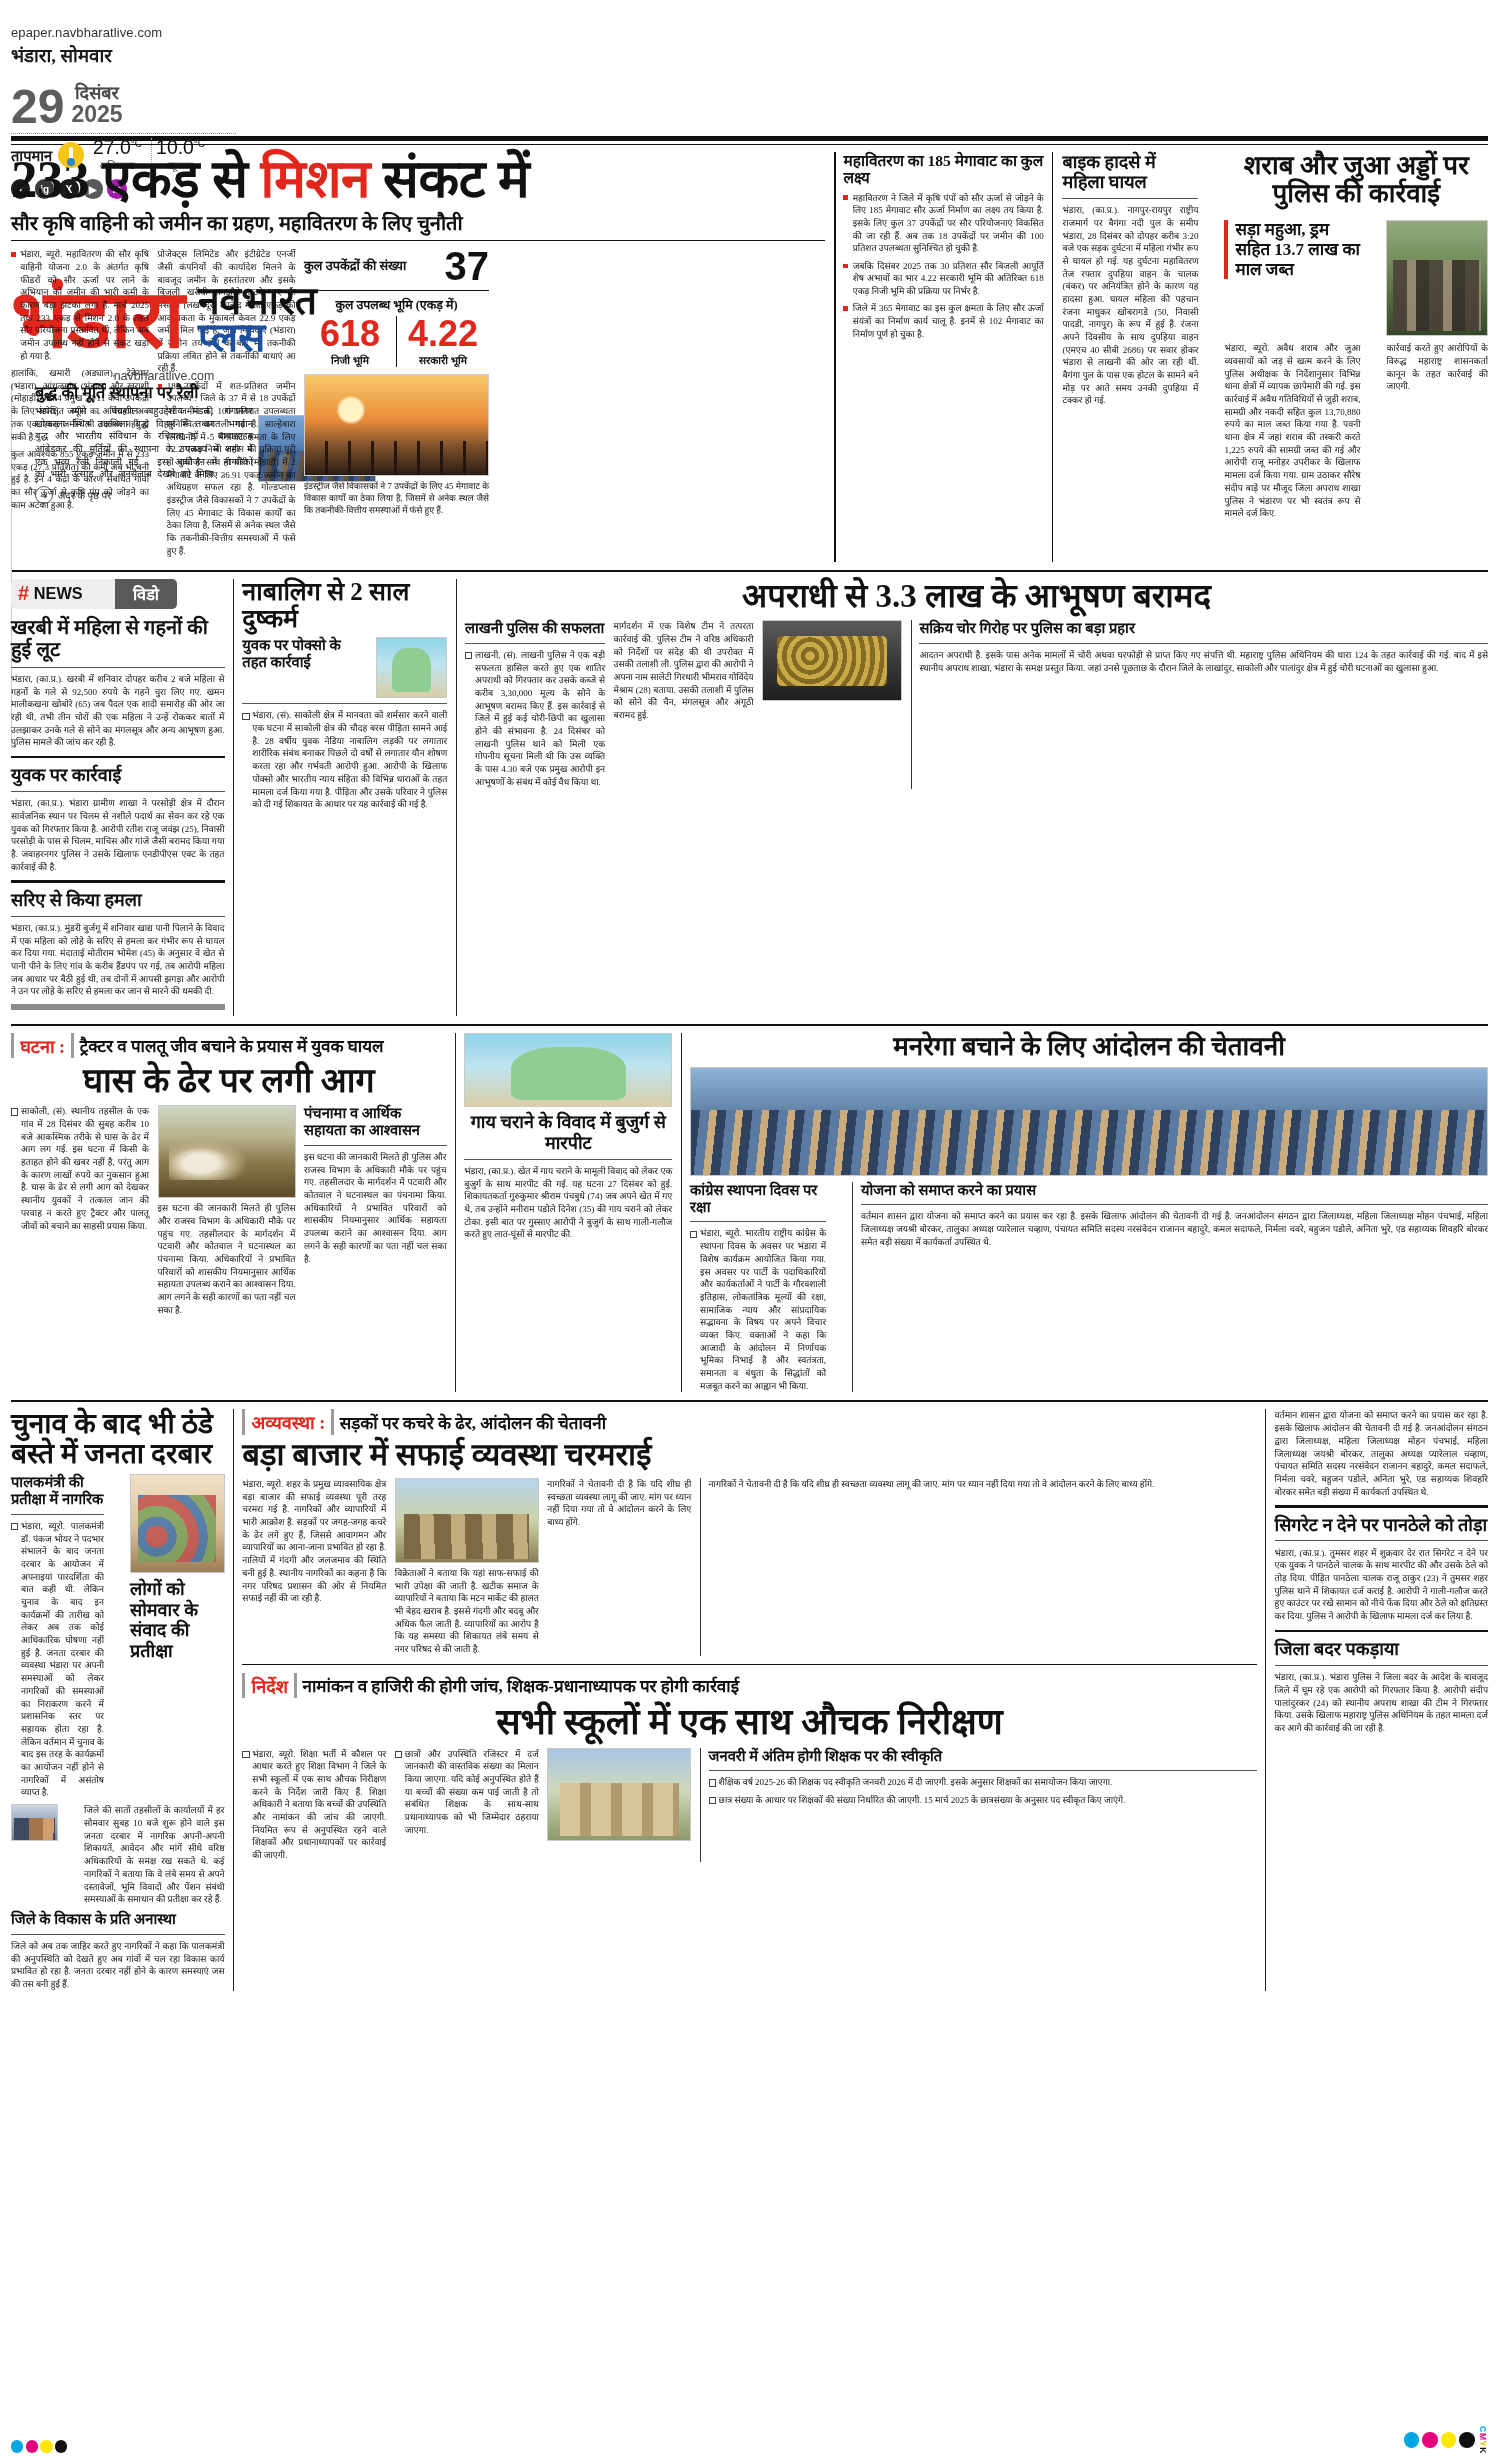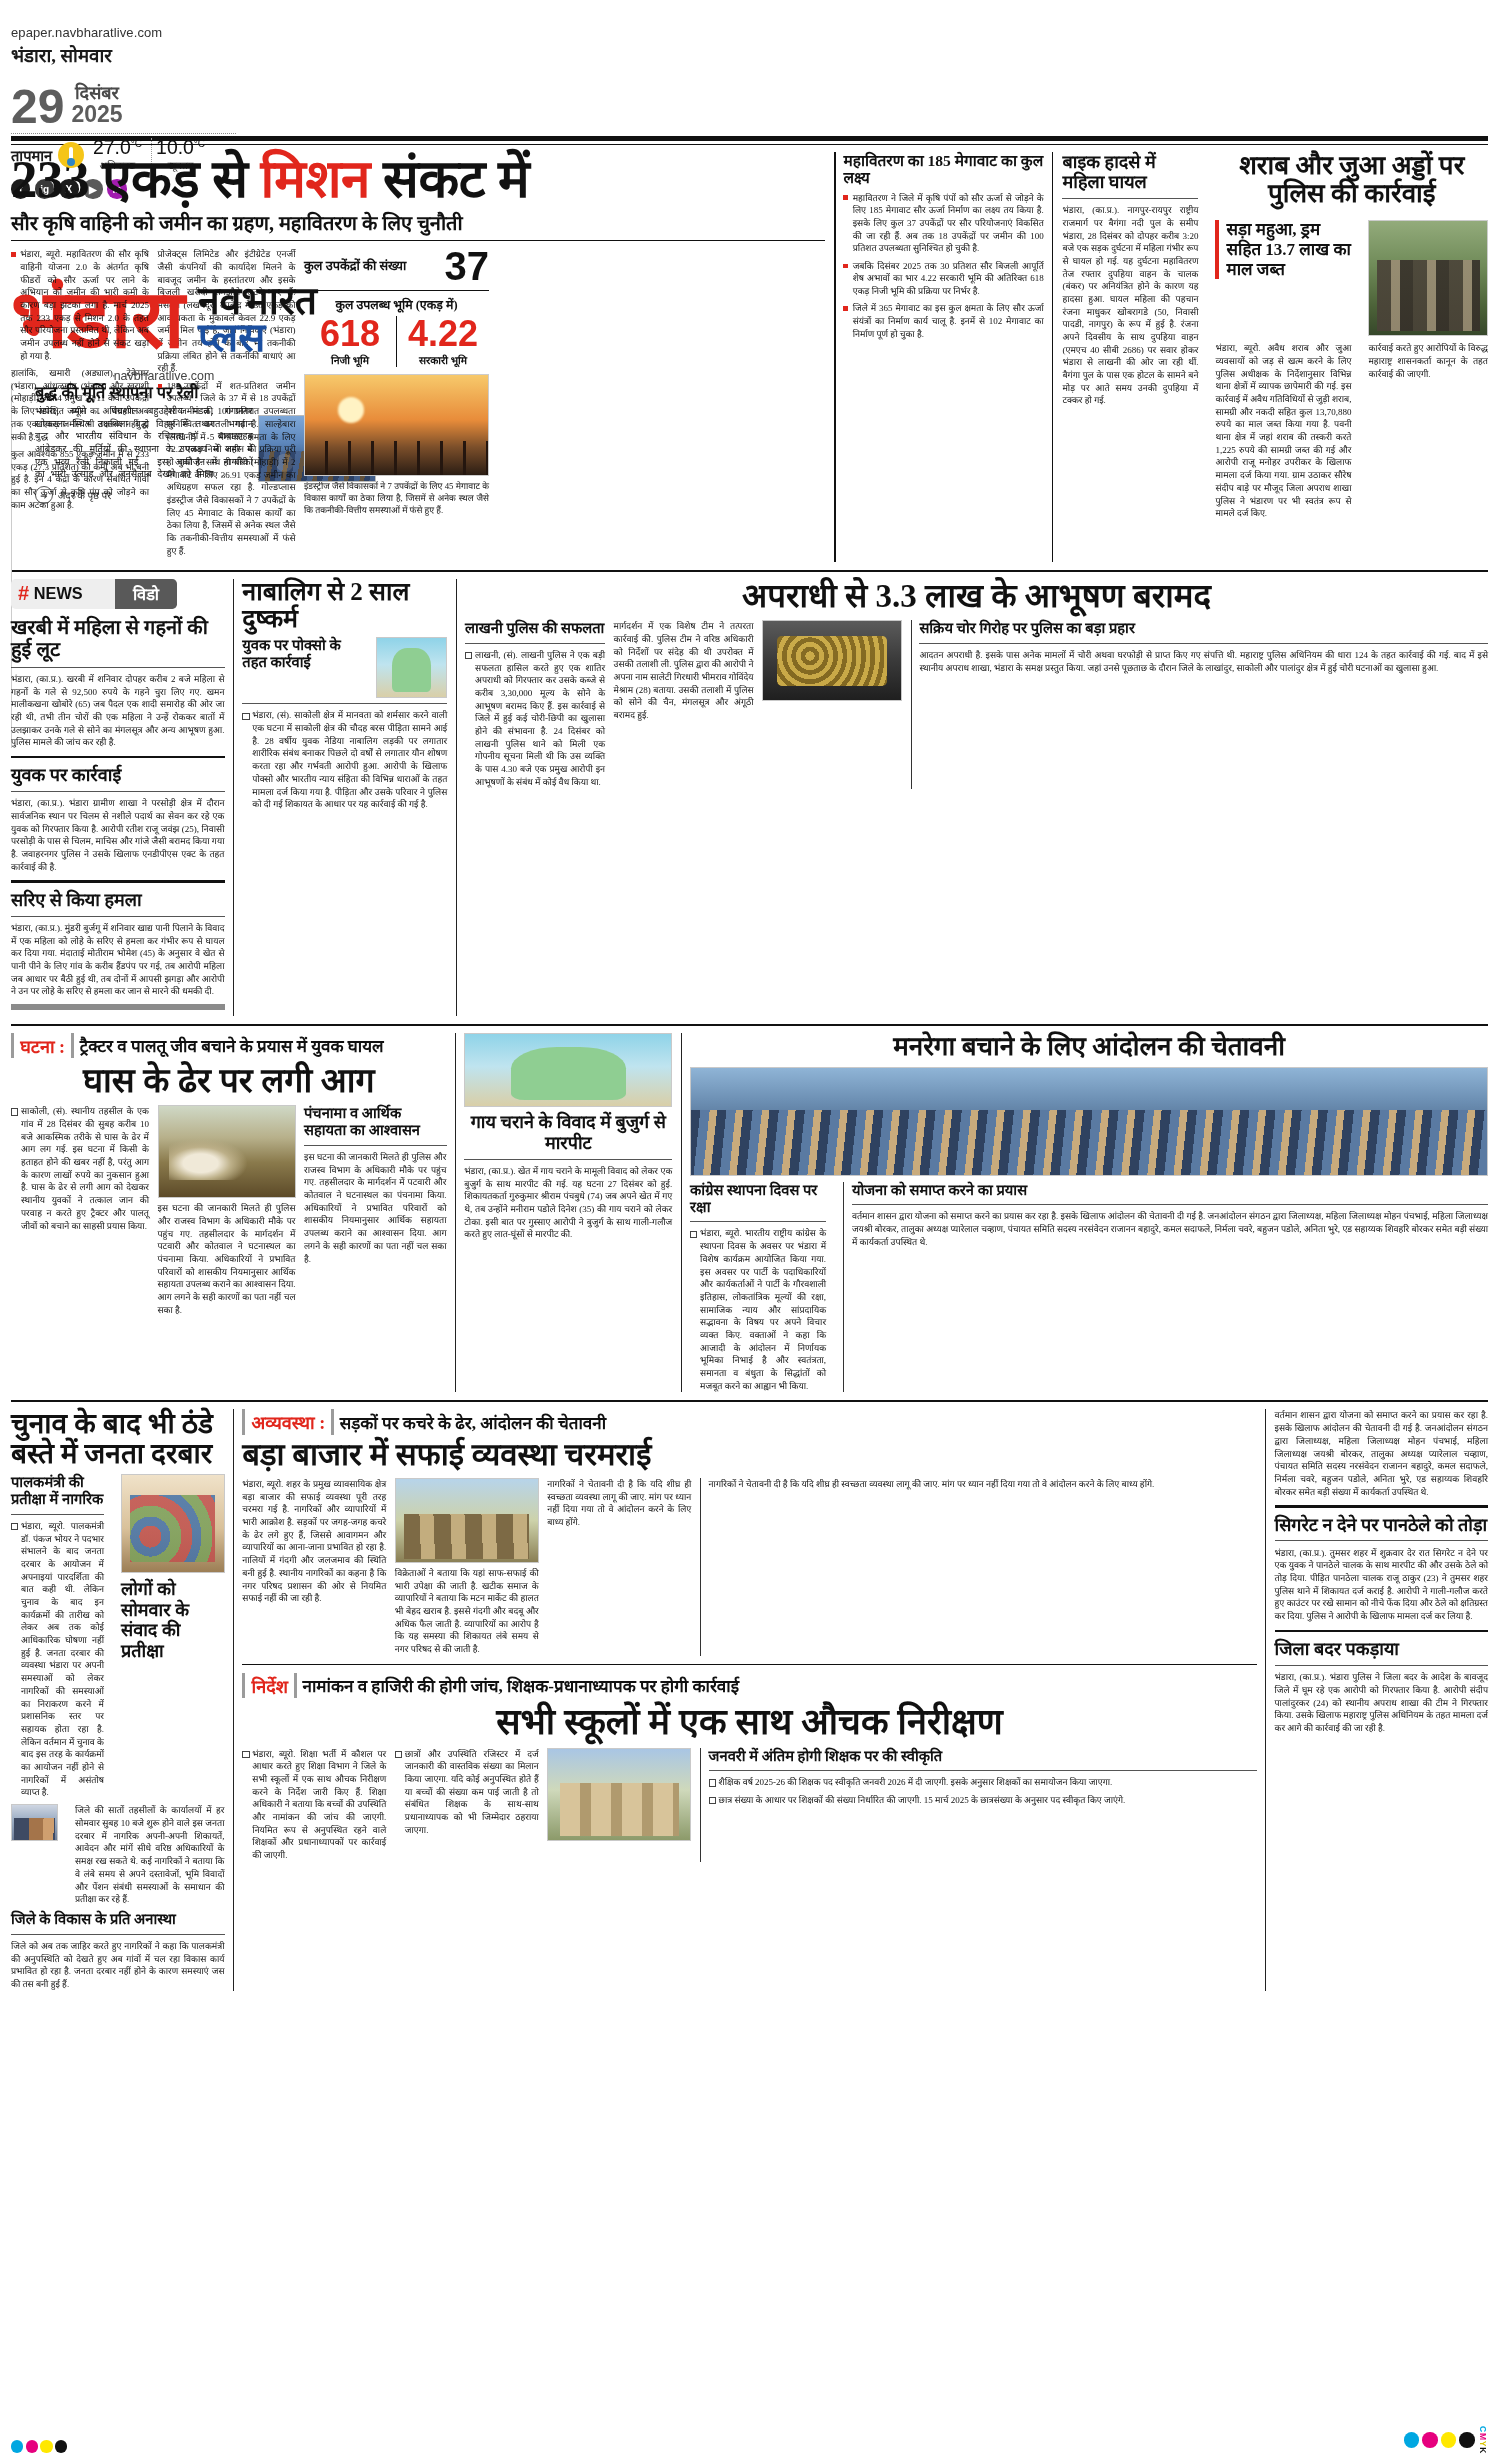--- a/index.html
+++ b/index.html
@@ -306,21 +306,21 @@
   }
   .img-kids {
     background: linear-gradient(180deg,#f0e2c9 0%, #d9c19a 55%, #9c7e55 100%);
   }
   .img-kids::after{
     content:""; position:absolute; left:8%; top:20%; width:84%; height:70%;
     background: repeating-radial-gradient(circle at 24% 62%, #c0504d 0 11px, #4472a8 11px 20px, #7aa05a 20px 31px);
     opacity:.85;
   }
 
-  .cols2 { display: flex; gap: 17px; }
+  .cols2 { display: flex; gap: 26px; }
   .cols3 { display: flex; gap: 8.5px; }
 
   
   .band { display: flex; margin-top: 7px; }
   .bcol { padding: 0 8.5px; }
   .bcol:first-child { padding-left: 0; }
   .bcol:last-child { padding-right: 0; }
   .divider { width: 0.8px; background: #222; flex: 0 0 0.8px; }
 
   .cmyk { position: absolute; right: 11px; bottom: 7.8px; display: flex; align-items: center; gap: 3.1px; }

